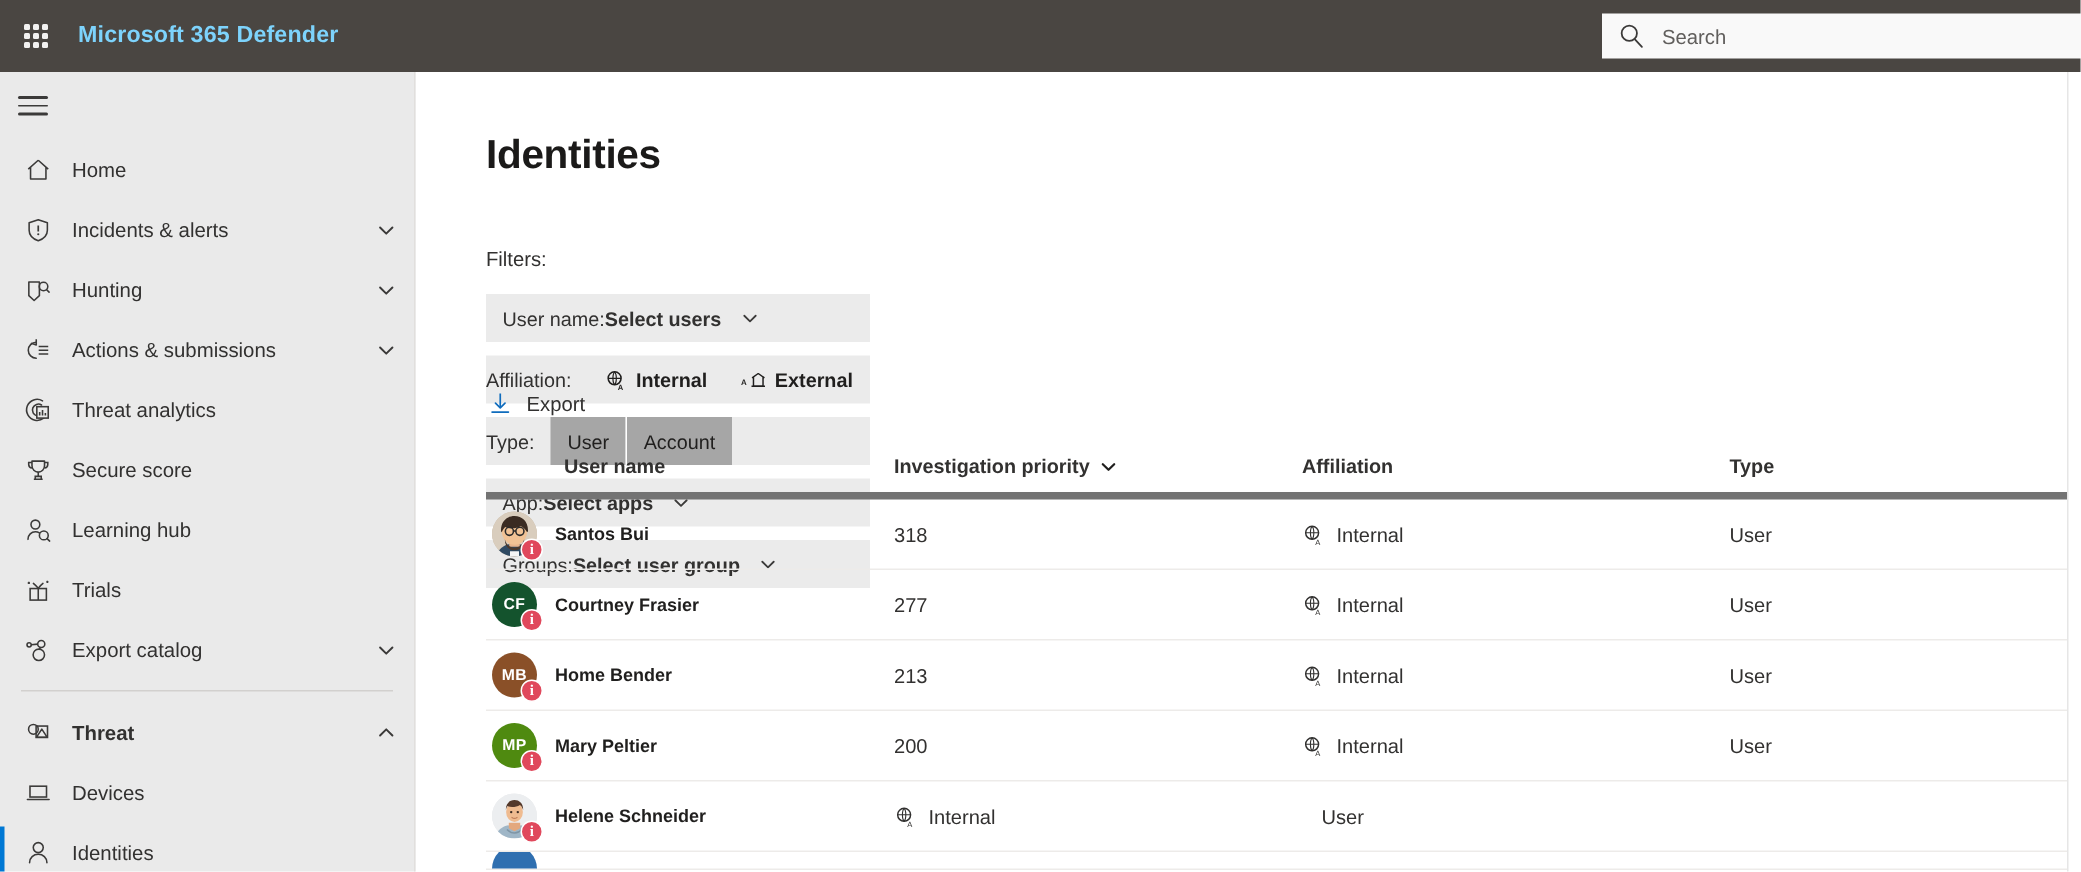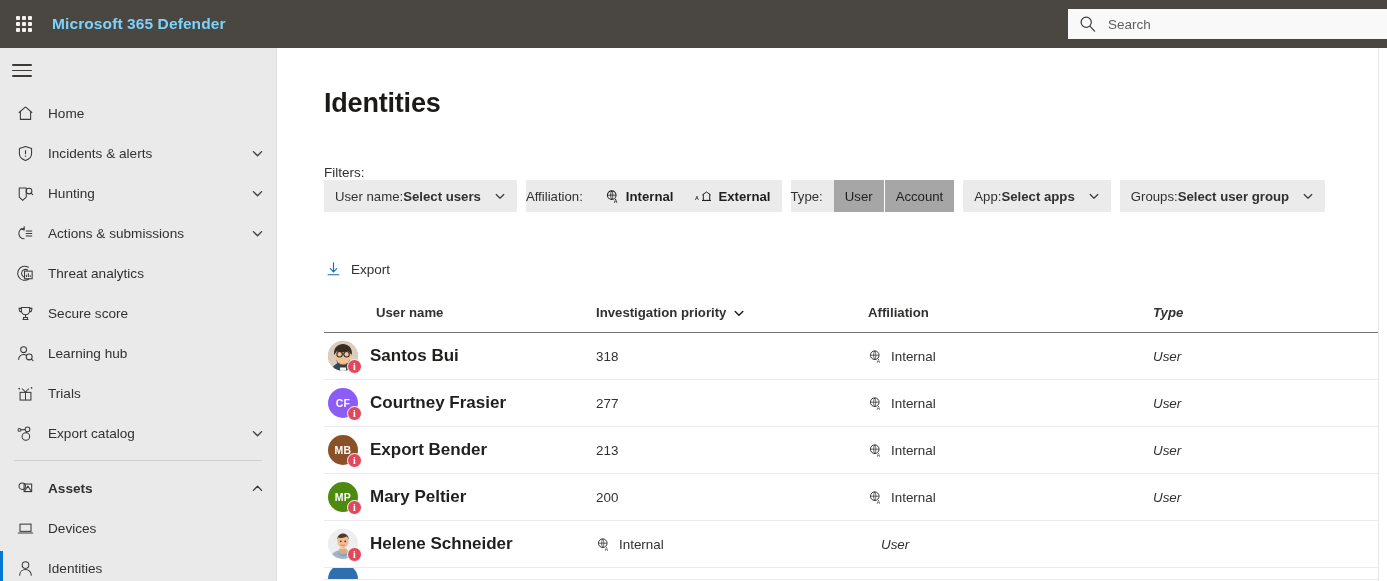--- a/index.html
+++ b/index.html
@@ -115,22 +115,22 @@
   #page-title {
     position: absolute; left: 46px; top: 40px;
     font-size: 27px; font-weight: bold; color: #1b1a19;
     letter-spacing: -0.2px;
   }
   #filters-label {
     position: absolute; left: 46px; top: 117px;
     font-size: 13.5px; color: #323130;
   }
   #filters-row {
-    position: absolute; left: 46px; top: 132px;
-    display: flex; align-items: stretch; gap: 9px;
+    position: absolute; left: 46px; top: 148px;
+    display: flex; align-items: stretch; gap: 9px; flex-direction: column;
   }
   .filter-pill {
     height: 32px;
     background: #ebebeb;
     display: flex; align-items: center;
     padding: 0 11px;
     font-size: 13.2px; color: #323130;
     cursor: pointer; white-space: nowrap;
   }
   .filter-pill .strong { font-weight: bold; margin-left: 0; }
@@ -165,30 +165,30 @@
   #table {
     position: absolute; left: 46px; top: 245px;
     width: 1055px;
   }
   .t-row {
     display: flex; align-items: center;
     height: 47px;
     border-bottom: 1px solid #edebe9;
   }
   .t-head {
-    height: 40px; border-bottom: 1px solid #737373;
+    height: 40px; border-bottom: 5px solid #737373;
   }
   .t-head .cell {
     font-size: 13.2px; font-weight: bold; color: #323130;
     display: flex; align-items: center;
   }
   .c-name  { width: 272px; flex: 0 0 272px; padding-left: 52px; }
   .c-prio  { width: 272px; flex: 0 0 272px; }
   .c-aff   { width: 285px; flex: 0 0 285px; }
-  .c-type  { width: 200px; flex: 0 0 200px; font-style: italic; }
+  .c-type  { width: 200px; flex: 0 0 200px; }
   .t-head .c-name { padding-left: 52px; }
 
   .cell-txt { font-size: 13.4px; color: #323130; }
   .name-cell {
     display: flex; align-items: center;
     padding-left: 4px; width: 272px; flex: 0 0 272px;
   }
   .avatar-wrap {
     position: relative; width: 30px; height: 30px;
     flex: 0 0 30px; margin-right: 12px;
@@ -204,21 +204,21 @@
     position: absolute; right: -4px; bottom: -3px;
     width: 15px; height: 15px; border-radius: 50%;
     background: #e0485c;
     border: 1.5px solid #ffffff;
     display: flex; align-items: center; justify-content: center;
     color: #ffffff; font-size: 10px; font-weight: bold;
     font-family: "Liberation Serif", serif;
     line-height: 1;
   }
   .uname {
-    font-size: 17px; font-weight: bold; color: #201f1e;
+    font-size: 12px; font-weight: bold; color: #201f1e;
     white-space: nowrap;
   }
   .aff-cell { display: flex; align-items: center; gap: 8px; }
   .sort-chev { margin-left: 7px; display: flex; align-items: center; }
 
   
   #right-edge {
     position: absolute; right: 0; top: 48px;
     width: 9px; height: 533px;
     background: #ffffff;
@@ -400,21 +400,21 @@
   <div class="nav-sep"></div>
 
   <div class="nav-item bold">
     <span class="ico">
       <svg width="19" height="19" viewBox="0 0 20 20">
           <circle cx="6.6" cy="7.6" r="3.4" fill="none" stroke="#3b3a39" stroke-width="1.1"></circle>
           <rect x="8.5" y="5.3" width="8" height="8" fill="none" stroke="#3b3a39" stroke-width="1.1"></rect>
           <path d="M8.8 13.1 l3.7-5.6 3.7 5.6 Z" fill="none" stroke="#3b3a39" stroke-width="1.1" stroke-linejoin="round"></path>
         </svg>
     </span>
-    <span class="lbl">Assets</span>
+    <span class="lbl">Threat</span>
     <span class="chev">
       <svg width="13" height="13" viewBox="0 0 12 12">
           <path d="M2.2 7.7 L6 3.9 L9.8 7.7" fill="none" stroke="#3b3a39" stroke-width="1.2" stroke-linecap="round" stroke-linejoin="round"></path>
         </svg>
     </span>
   </div>
 
   <div class="nav-item">
     <span class="ico">
       <svg width="19" height="19" viewBox="0 0 20 20">
@@ -567,21 +567,21 @@
             </svg>
         </span>
         <span class="cell-txt">Internal</span>
       </div>
       <div class="cell-txt c-type">User</div>
     </div>
 
     <div class="t-row">
       <div class="name-cell">
         <span class="avatar-wrap">
-          <span class="avatar" style="background:#8b5cf6;">CF</span>
+          <span class="avatar" style="background:#14532d;">CF</span>
           <span class="badge-i">i</span>
         </span>
         <span class="uname">Courtney Frasier</span>
       </div>
       <div class="cell-txt c-prio">277</div>
       <div class="c-aff aff-cell">
         <span style="display:flex;align-items:center;">
           <svg width="15" height="15" viewBox="0 0 16 16">
               <circle cx="7.2" cy="6.6" r="4.6" fill="none" stroke="#323130" stroke-width="1.05"></circle>
               <path d="M2.7 6.6 h9 M7.2 2 c1.6 1.6 1.6 7.6 0 9.2 M7.2 2 c-1.6 1.6 -1.6 7.6 0 9.2" fill="none" stroke="#323130" stroke-width="0.8"></path>
@@ -592,21 +592,21 @@
       </div>
       <div class="cell-txt c-type">User</div>
     </div>
 
     <div class="t-row">
       <div class="name-cell">
         <span class="avatar-wrap">
           <span class="avatar" style="background:#8a5028;">MB</span>
           <span class="badge-i">i</span>
         </span>
-        <span class="uname">Export Bender</span>
+        <span class="uname">Home Bender</span>
       </div>
       <div class="cell-txt c-prio">213</div>
       <div class="c-aff aff-cell">
         <span style="display:flex;align-items:center;">
           <svg width="15" height="15" viewBox="0 0 16 16">
               <circle cx="7.2" cy="6.6" r="4.6" fill="none" stroke="#323130" stroke-width="1.05"></circle>
               <path d="M2.7 6.6 h9 M7.2 2 c1.6 1.6 1.6 7.6 0 9.2 M7.2 2 c-1.6 1.6 -1.6 7.6 0 9.2" fill="none" stroke="#323130" stroke-width="0.8"></path>
               <text x="9.4" y="15.1" font-family="Liberation Sans, sans-serif" font-size="5.4" fill="#323130">A</text>
             </svg>
         </span>

